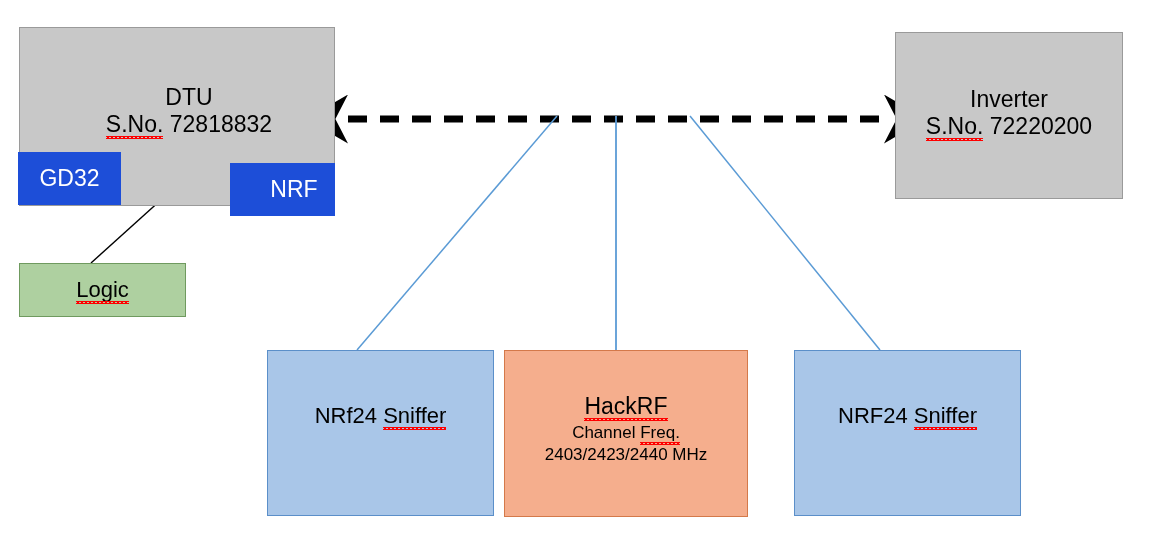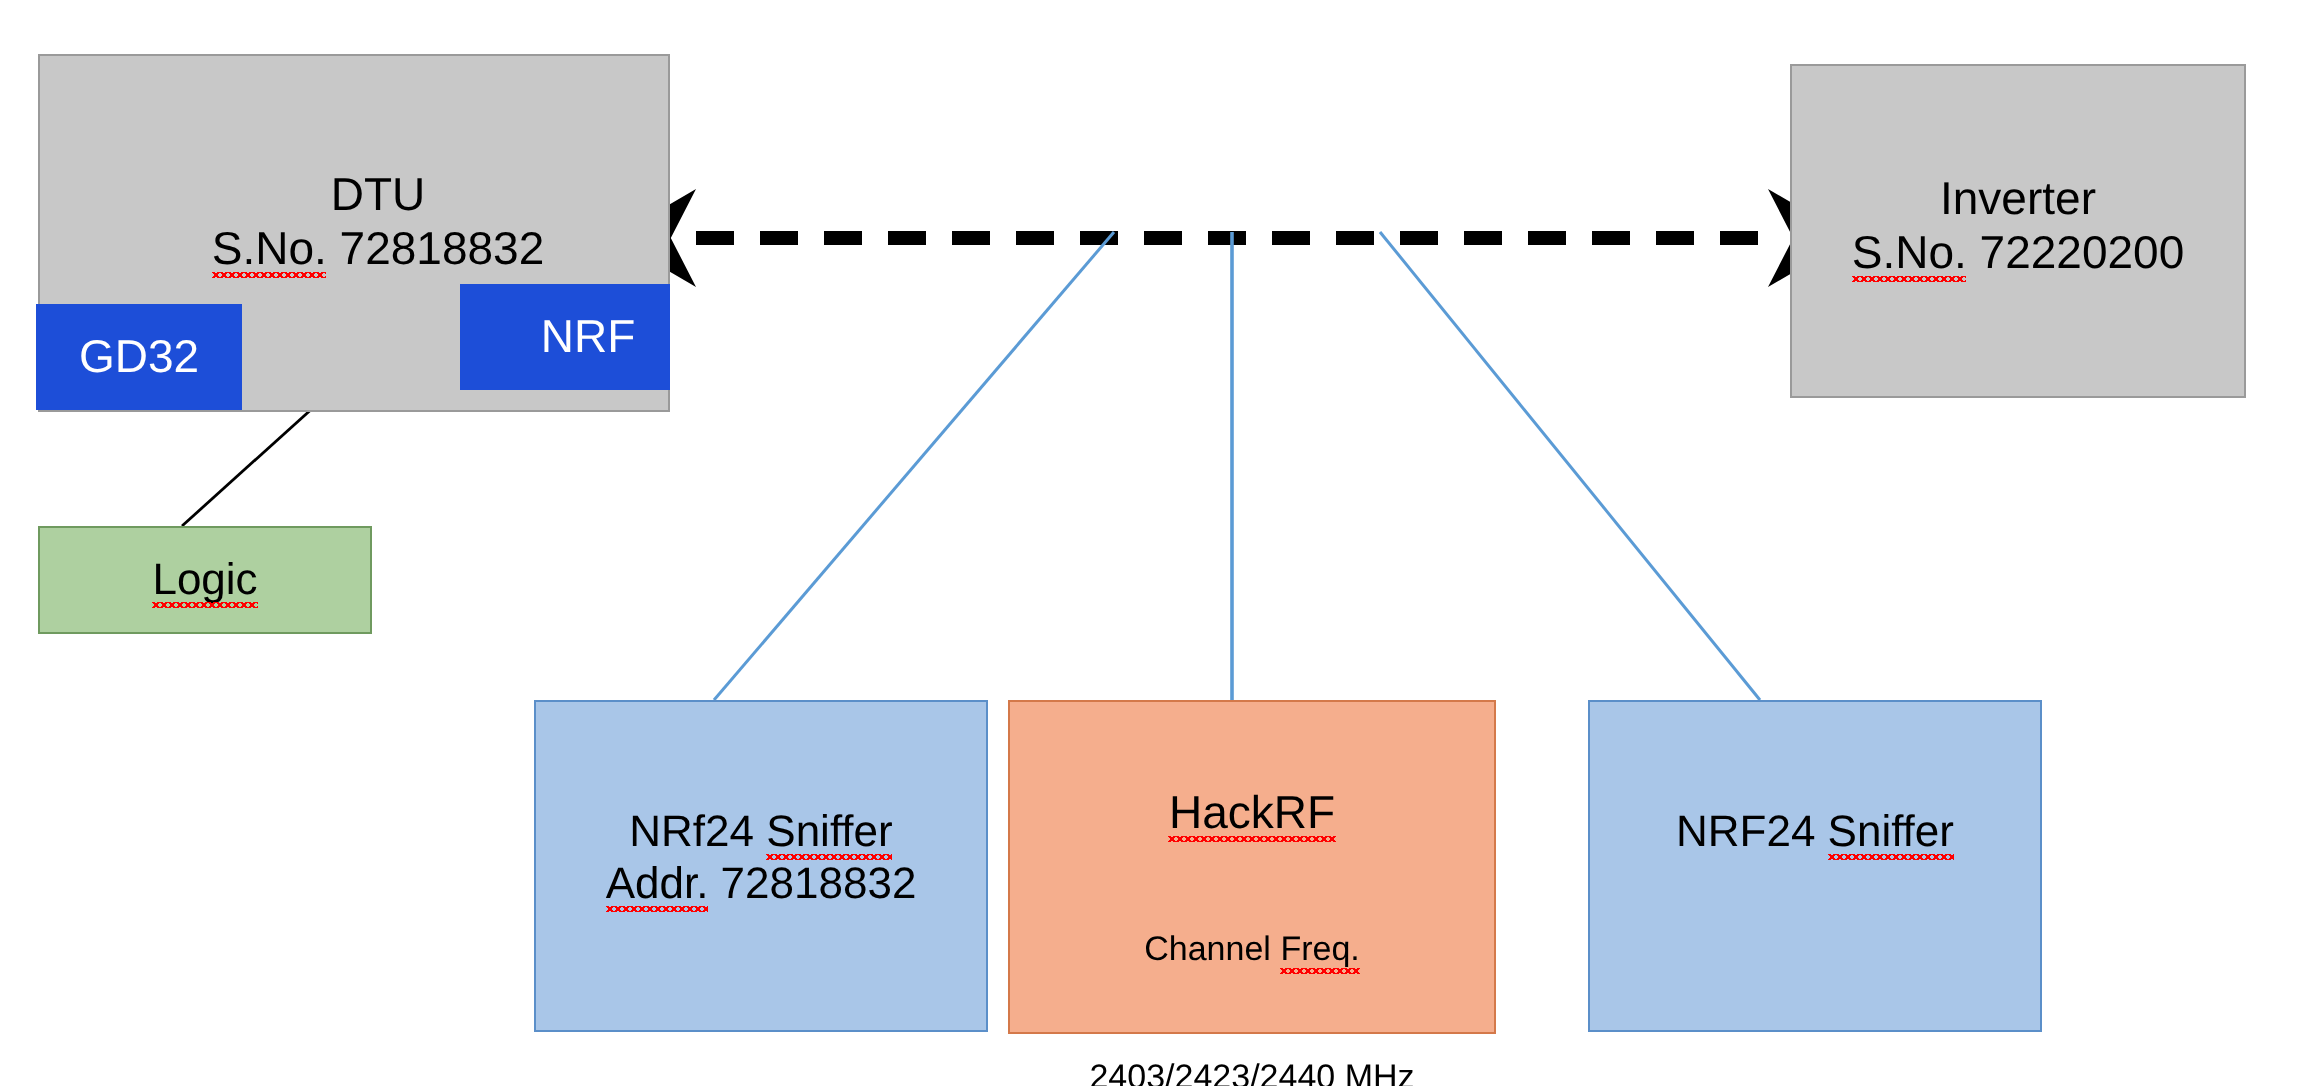--- a/index.html
+++ b/index.html
@@ -64,21 +64,21 @@
     font-size: 23px;
   }
   #gd32-chip {
     left: 18px;
     top: 152px;
     width: 103px;
     height: 53px;
   }
   #nrf-chip {
     left: 230px;
-    top: 142px;
+    top: 163px;
     width: 105px;
     height: 53px;
     padding-left: 23px;
   }
   
   #logic-box {
     left: 19px;
     top: 263px;
     width: 167px;
     height: 54px;
@@ -119,21 +119,20 @@
     justify-content: flex-start;
     padding-top: 42px;
   }
   .hackrf-title {
     font-size: 23px;
     margin-bottom: 2px;
   }
   .hackrf-sub {
     font-size: 17px;
     line-height: 1.28;
-    margin-top: 42px;
   }
   
   .sq {
     position: relative;
     display: inline-block;
   }
   .sq::after {
     content: "";
     position: absolute;
     left: 0;
@@ -211,23 +210,20 @@
     <div>Inverter</div>
     <div>
       <span class="sq">S.No.</span><span> 72220200</span>
     </div>
   </div>
 
   <div class="box blue-box" id="sniffer-left-box">
     <div>
       <span>NRf24 </span><span class="sq">Sniffer</span>
     </div>
-    <div>
-      <span class="sq">Addr.</span><span> 72818832</span>
-    </div>
   </div>
 
   <div class="box" id="hackrf-box">
     <div class="hackrf-title">
       <span class="sq">HackRF</span>
     </div>
     <div class="hackrf-sub">
       <span>Channel </span><span class="sq">Freq.</span>
     </div>
     <div class="hackrf-sub">2403/2423/2440 MHz</div>

